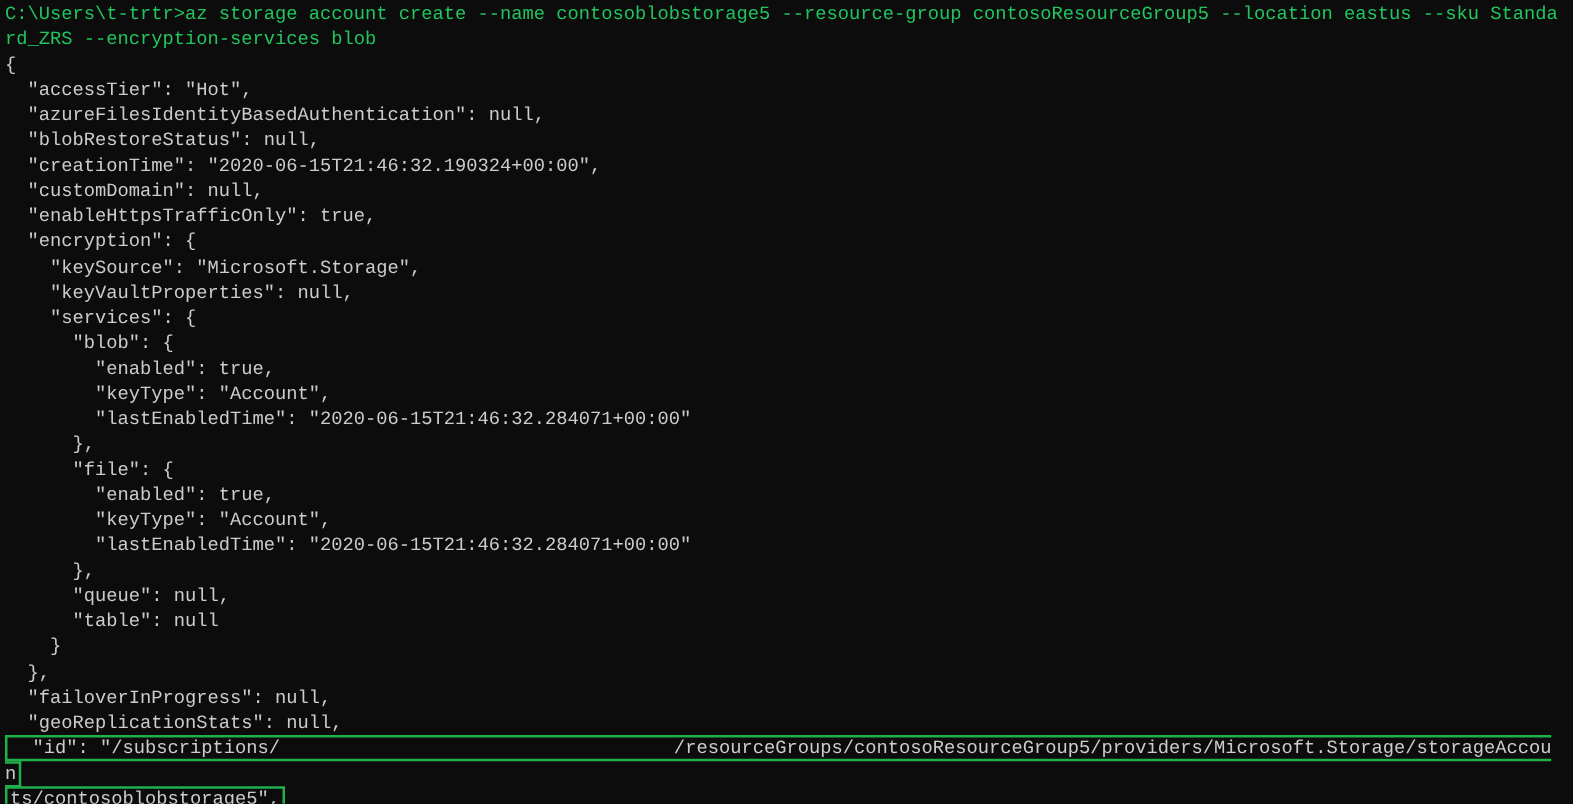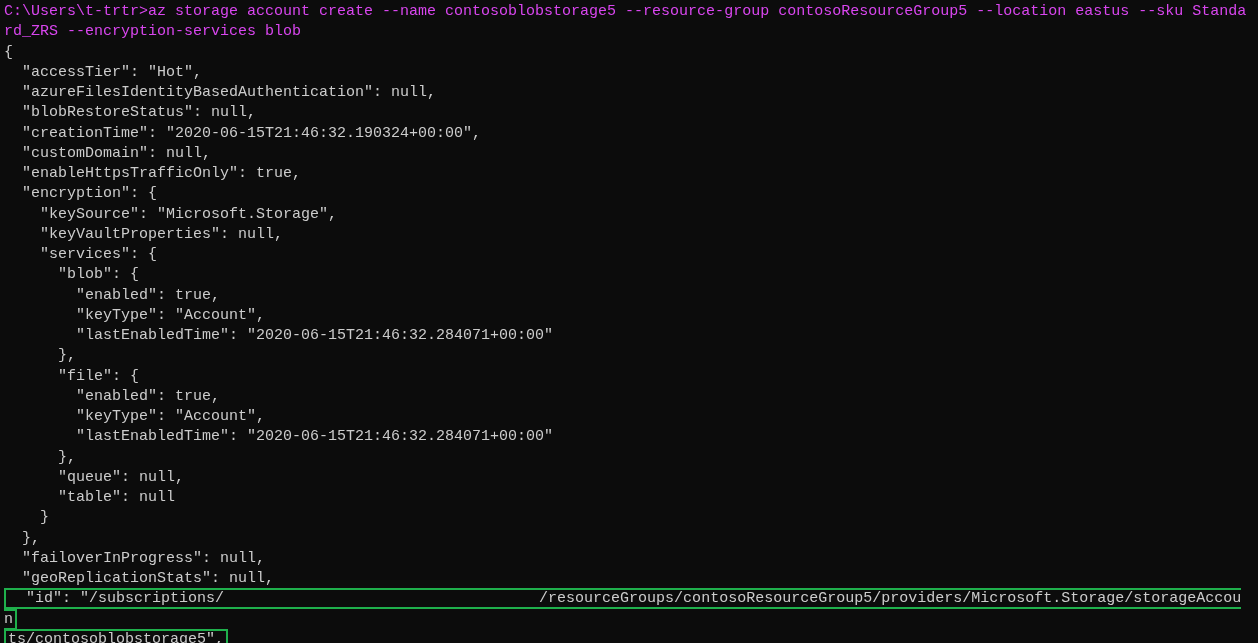--- a/index.html
+++ b/index.html
@@ -16,21 +16,21 @@
       padding: 2px 4px;
       width: 1258px;
       height: 643px;
       overflow: hidden;
     }
     .terminal {
       white-space: pre-wrap;
       word-break: break-all;
     }
     .prompt-line {
-      color: #d946ef;
+      color: #22c55e;
     }
     .highlight-box1 {
       border: 2px solid #1fb04c;
       padding: 0 2px;
     }
     .highlight-box2 {
       border: 2px solid #1fb04c;
       padding: 0 2px;
     }
   </style>

